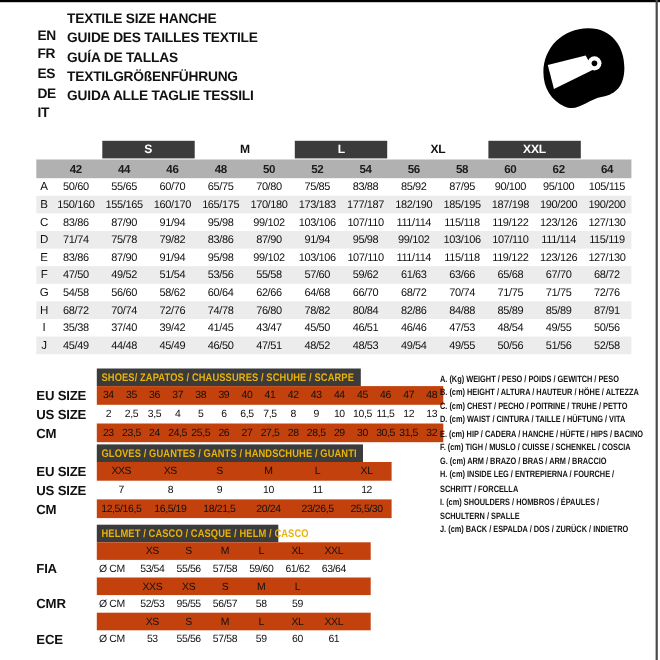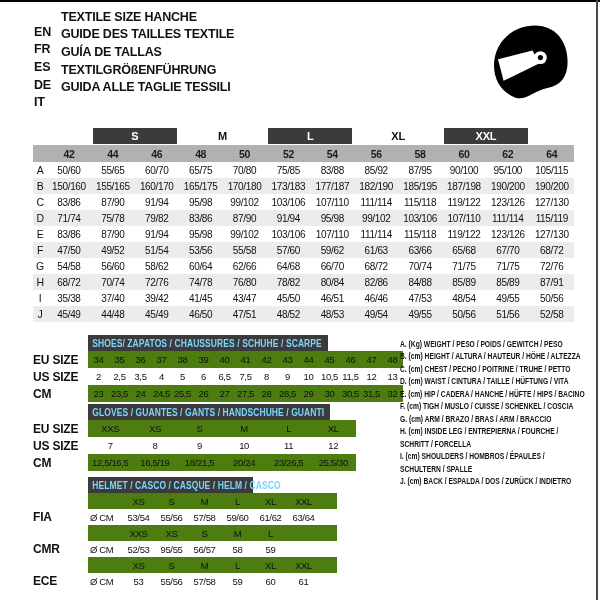--- a/index.html
+++ b/index.html
@@ -32,27 +32,27 @@
   .numbers-row{height:17px;background:#b1b1b1;}
   .numbers-row .cell{font-weight:700;font-size:10.5px;color:#1c1c1c;}
   .data-row{height:16px;}
   .data-row.alt{background:#ececec;}
   .cell,.letter{display:flex;align-items:center;justify-content:center;
     font-size:10px;letter-spacing:-0.35px;white-space:nowrap;}
   .letter{font-size:10.5px;}
 
   
   .lsec{position:absolute;left:33px;}
-  .bar{margin-left:55px;height:16px;background:#3b3b3b;color:#7dd3fc;display:flex;align-items:center;}
+  .bar{margin-left:55px;height:16px;background:#3b3b3b;color:#eab308;display:flex;align-items:center;}
   .bar .bar-title{font-weight:700;font-size:10px;white-space:nowrap;
     transform:scaleX(0.85);transform-origin:left center;padding-left:5px;letter-spacing:0.1px;}
   .lrow{display:flex;height:17px;align-items:stretch;}
   .llabel{width:55px;display:flex;align-items:center;font-weight:700;font-size:12px;letter-spacing:-0.2px;}
   .cells{display:grid;}
-  .cells.gray{background:#4d7c0f;}
+  .cells.gray{background:#c2410c;}
   .shoes-cells{grid-template-columns:repeat(15,21px);}
   .gloves-cells{grid-template-columns:repeat(6,44.6px);}
   .helmet-cells{grid-template-columns:34px repeat(6,33px);padding-right:17px;}
   .lcell{display:flex;align-items:center;justify-content:center;
     font-size:9.5px;letter-spacing:-0.35px;white-space:nowrap;}
   .lcell.unit{justify-content:flex-start;padding-left:2px;}
   .helmet-sec .lrow{height:16px;}
 
   
   .legend{position:absolute;left:400px;top:338px;width:196px;}

